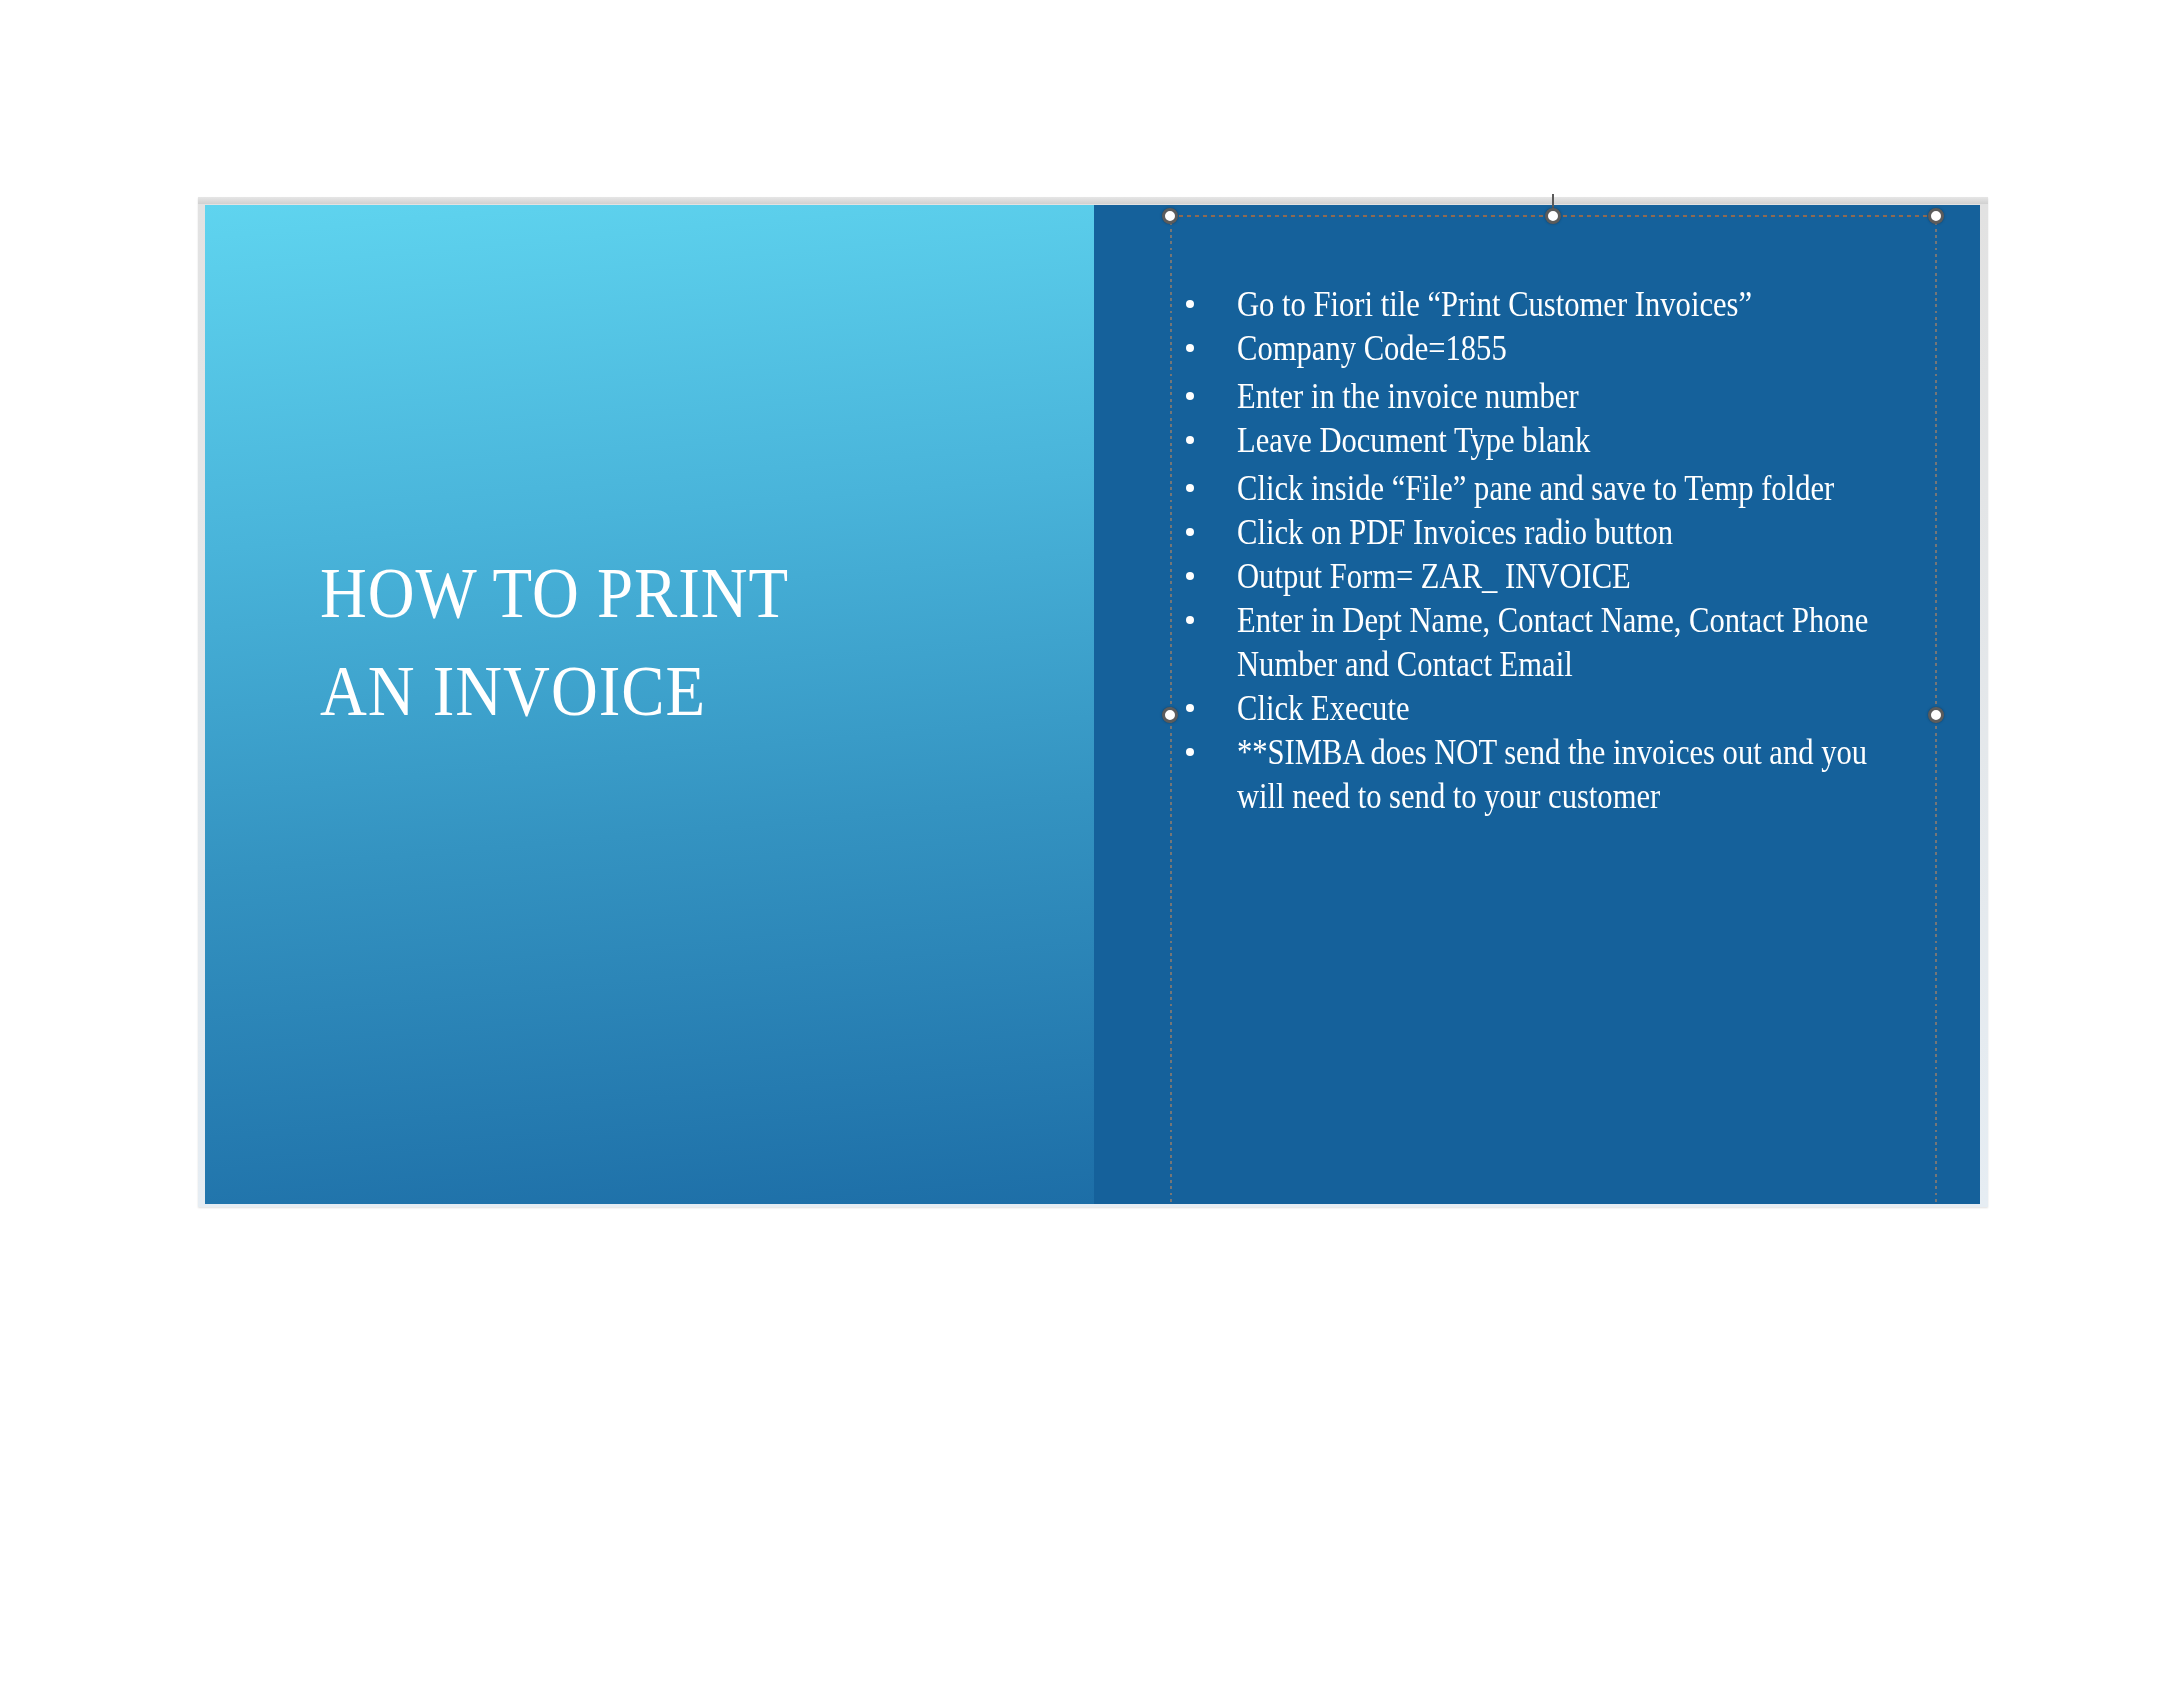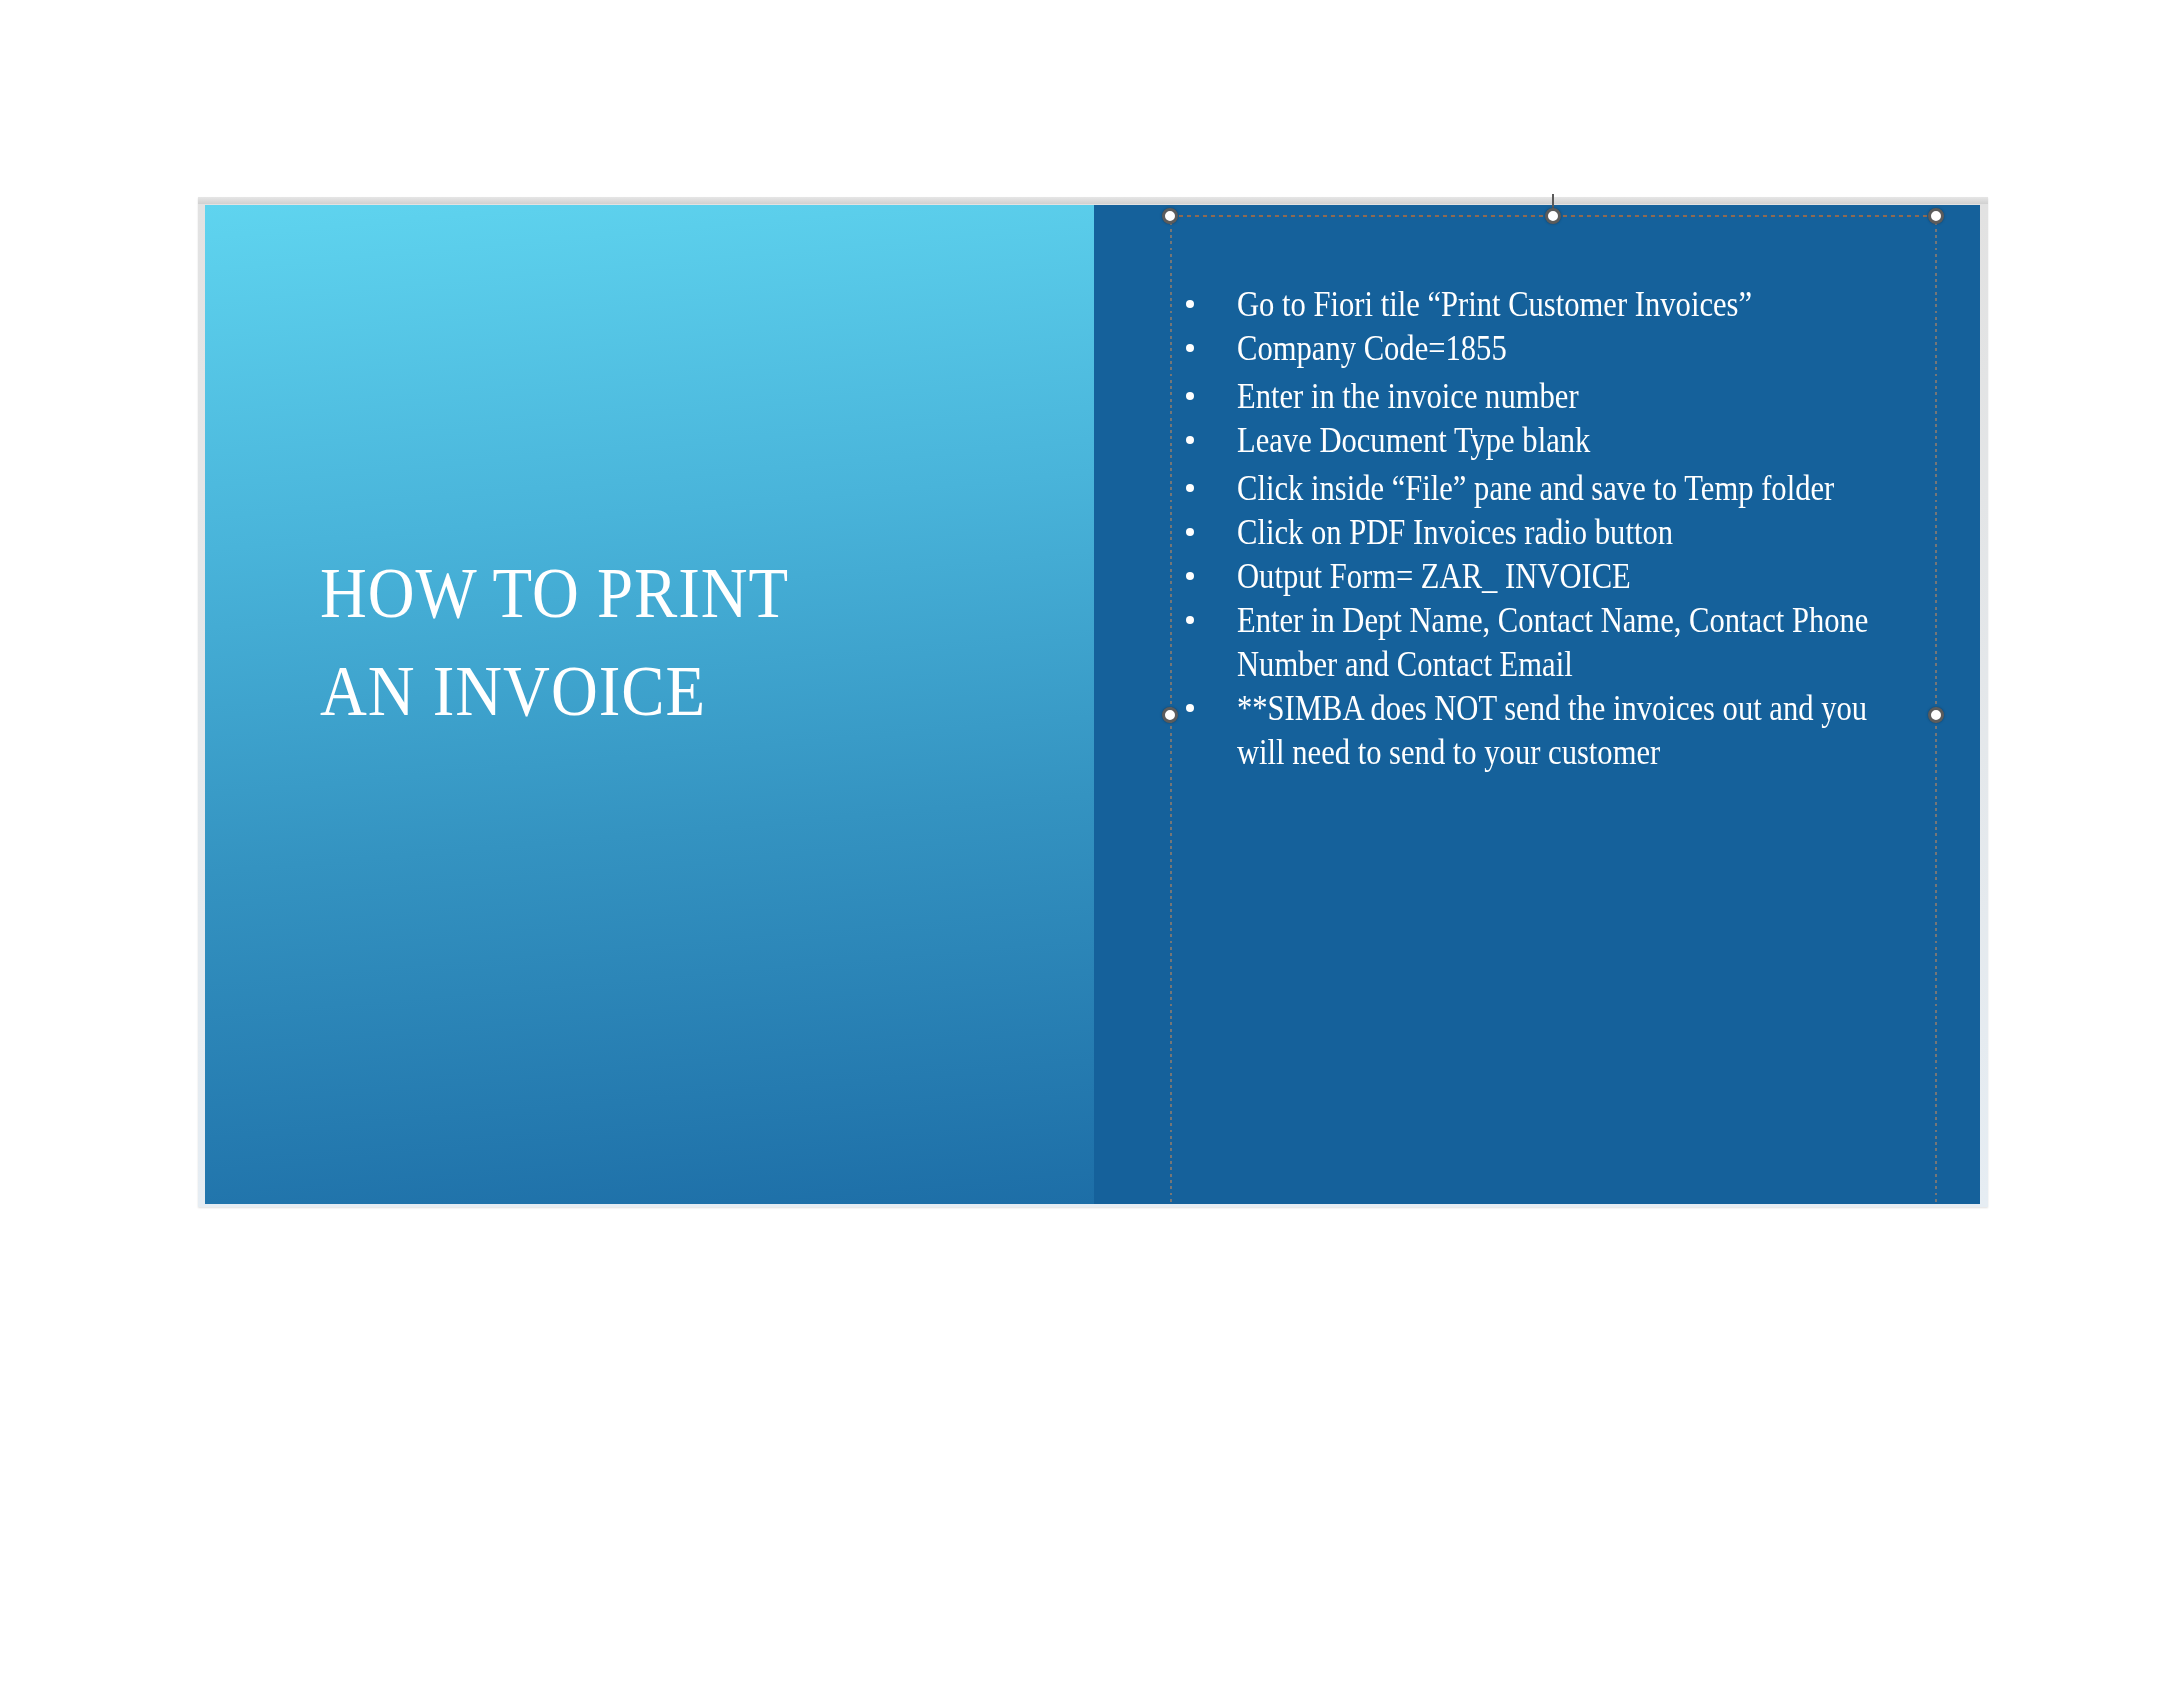--- a/index.html
+++ b/index.html
@@ -129,20 +129,23 @@
             <span class="line">Click on PDF Invoices radio button</span>
           </li>
           <li class="bullet-item">
             <span class="line">Output Form= ZAR_ INVOICE</span>
           </li>
           <li class="bullet-item">
             <span class="line">Enter in Dept Name, Contact Name, Contact Phone</span>
             <span class="line cont">Number and Contact Email</span>
           </li>
           <li class="bullet-item">
+            <span class="line">Click Execute</span>
+          </li>
+          <li class="bullet-item">
             <span class="line">**SIMBA does NOT send the invoices out and you</span>
             <span class="line cont">will need to send to your customer</span>
           </li>
         </ul>
       </div>
 
   </div>
 </div>
 
 <div class="sel-dash-h"></div>

